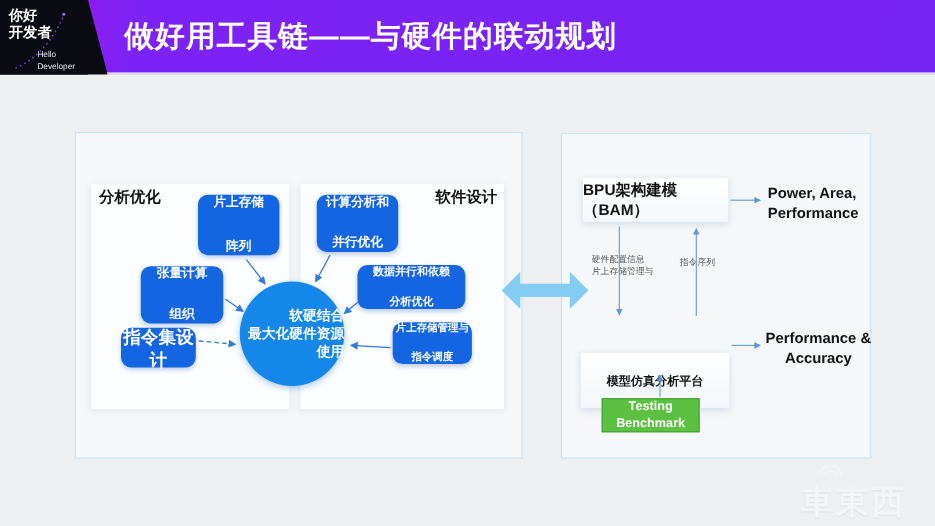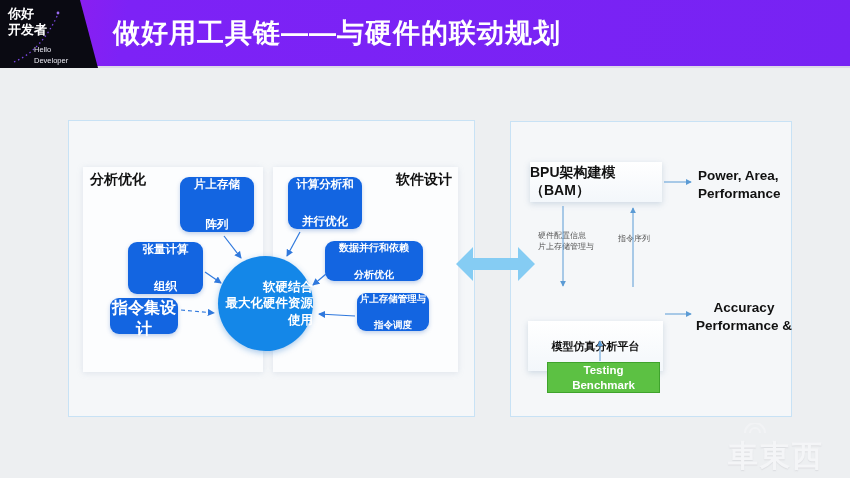--- a/index.html
+++ b/index.html
@@ -77,21 +77,21 @@
   }
   .bam-box      { left:530px; top:162px; width:132px; height:40px; font-size:14px; }
   .platform-box { left:528px; top:293px; width:135px; height:50px; font-size:11px;margin-top:28px; }
   .flow-output  { color:#111; font-weight:bold; font-size:13.5px; line-height:1.35; z-index:3; }
   .out-bam      { left:698px; top:167px; }
   .out-platform { left:691px; top:299px; width:106px; text-align:center; }
   .small-label  { color:#555; font-size:8px; line-height:1.4; z-index:3; }
   .lbl-config   { left:538px; top:230px; }
   .lbl-seq      { left:618px; top:233px; }
   .benchmark-box {
-    left:547px; top:362px; width:113px; height:31px;
+    left:547px; top:362px; width:89px; height:31px;
     background:#5cc143; border:1px solid #3fa32c; color:#fff;
     font-weight:bold; font-size:11.5px; line-height:1.25;
     display:flex; flex-direction:column; align-items:center; justify-content:center;
     text-align:center; z-index:3;
   }
 
   
   .arrow-layer { left:0; top:0; z-index:6; pointer-events:none; }
 
   
@@ -170,22 +170,22 @@
 </div>
 <div class="abs small-label lbl-config">
   <div>硬件配置信息</div>
   <div>片上存储管理与</div>
 </div>
 <div class="abs small-label lbl-seq">指令序列</div>
 <div class="abs white-box platform-box">
   <span>模型仿真分析平台</span>
 </div>
 <div class="abs flow-output out-platform">
+  <div>Performance &amp;</div>
   <div>Accuracy</div>
-  <div>Performance &amp;</div>
 </div>
 <div class="abs benchmark-box">
   <span>Testing</span>
   <span>Benchmark</span>
 </div>
 
 <svg class="abs arrow-layer" width="850" height="478">
   <defs>
     <marker id="ah-blue" markerWidth="7" markerHeight="7" refX="5.2" refY="3" orient="auto">
       <path d="M0,0 L6,3 L0,6 z" fill="#3079dd"></path>

